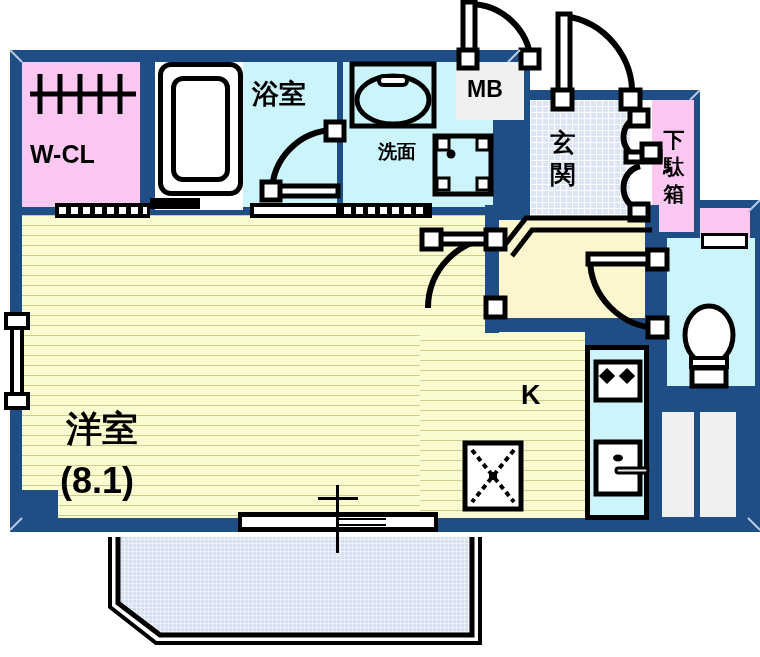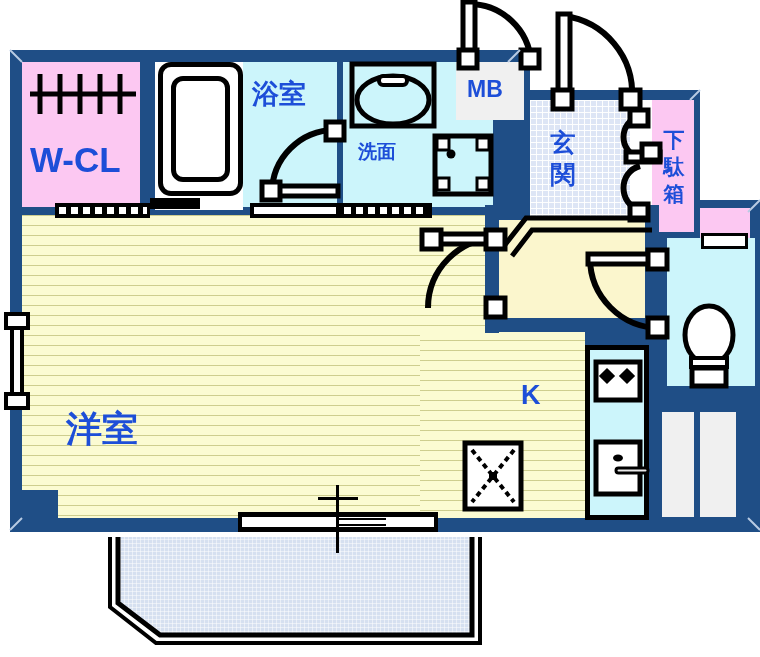--- a/index.html
+++ b/index.html
@@ -19,29 +19,29 @@
   .cream{background:#fbf6cd;}
   .white{background:#ffffff;}
   .lgray{background:#f0f0f0;}
   .tile-blue{
     background:#dde5f5;
     background-image:
       repeating-linear-gradient(to right, rgba(255,255,255,.95) 0 1px, rgba(0,0,0,0) 1px 6px),
       repeating-linear-gradient(to bottom, rgba(255,255,255,.95) 0 1px, rgba(0,0,0,0) 1px 6px);
   }
   
-  .lbl{position:absolute;color:#1d4ed8;font-weight:700;line-height:1;white-space:nowrap;}
+  .lbl{position:absolute;color:#000000;font-weight:700;line-height:1;white-space:nowrap;}
   .jp{font-family:"DejaVu Sans","Liberation Sans",sans-serif;font-weight:700;}
-  .lbl-wcl{font-size:35px;letter-spacing:0px;}
+  .lbl-wcl{font-size:25px;letter-spacing:0px;}
   .lbl-mb{font-size:23px;}
   .lbl-k{font-size:27px;}
   .lbl-yo{font-size:36px;}
   .lbl-num{font-size:36px;}
   .lbl-bath{font-size:27px;}
-  .lbl-wash{font-size:19px;line-height:23px;text-align:left;}
+  .lbl-wash{font-size:19px;line-height:23px;text-align:center;}
   .lbl-gen{font-size:25px;line-height:29px;text-align:center;}
   .lbl-geta{font-size:21px;line-height:25px;text-align:center;}
   .lbl-bal{font-size:26px;letter-spacing:1px;}
   
   .stroke{border:4px solid #000;box-sizing:border-box;}
   .stroke3{border:3px solid #000;box-sizing:border-box;}
   .bar{background:#000;}
   svg{display:block;overflow:visible;}
 </style>
 </head>
@@ -99,20 +99,21 @@
   <div class="lbl jp lbl-bath" style="left:252px;top:80px;">浴室</div>
   <div class="lbl jp lbl-wash" style="left:358px;top:140px;width:78px;">洗面</div>
   <div class="lbl lbl-mb" style="left:467px;top:78px;">MB</div>
   <div class="lbl jp lbl-gen" style="left:548px;top:128px;width:30px;">玄</div>
   <div class="lbl jp lbl-gen" style="left:548px;top:160px;width:30px;">関</div>
   <div class="lbl jp lbl-geta" style="left:662px;top:128px;width:24px;">下</div>
   <div class="lbl jp lbl-geta" style="left:662px;top:155px;width:24px;">駄</div>
   <div class="lbl jp lbl-geta" style="left:662px;top:182px;width:24px;">箱</div>
   <div class="lbl lbl-k" style="left:521px;top:382px;">K</div>
   <div class="lbl jp lbl-yo" style="left:66px;top:411px;">洋室</div>
+  <div class="lbl lbl-num" style="left:60px;top:463px;">(8.1)</div>
   <div class="lbl jp lbl-bal" style="left:255px;top:600px;">バルコニー</div>
 
   <svg class="abs" style="left:0px;top:515px;width:520px;height:142px;">
     <polygon points="118,22 472,22 472,120 160,120 118,88" fill="#d6e0f0" stroke="none"></polygon>
     <polygon points="118,22 472,22 472,120 160,120 118,88" fill="url(#balgrid)" stroke="none"></polygon>
     <defs>
       <pattern id="balgrid" width="4" height="4" patternUnits="userSpaceOnUse">
         <rect width="4" height="4" fill="#d6e0f0"></rect>
         <path d="M0 0 H4 M0 0 V4" stroke="#ffffff" stroke-width="1"></path>
       </pattern>

